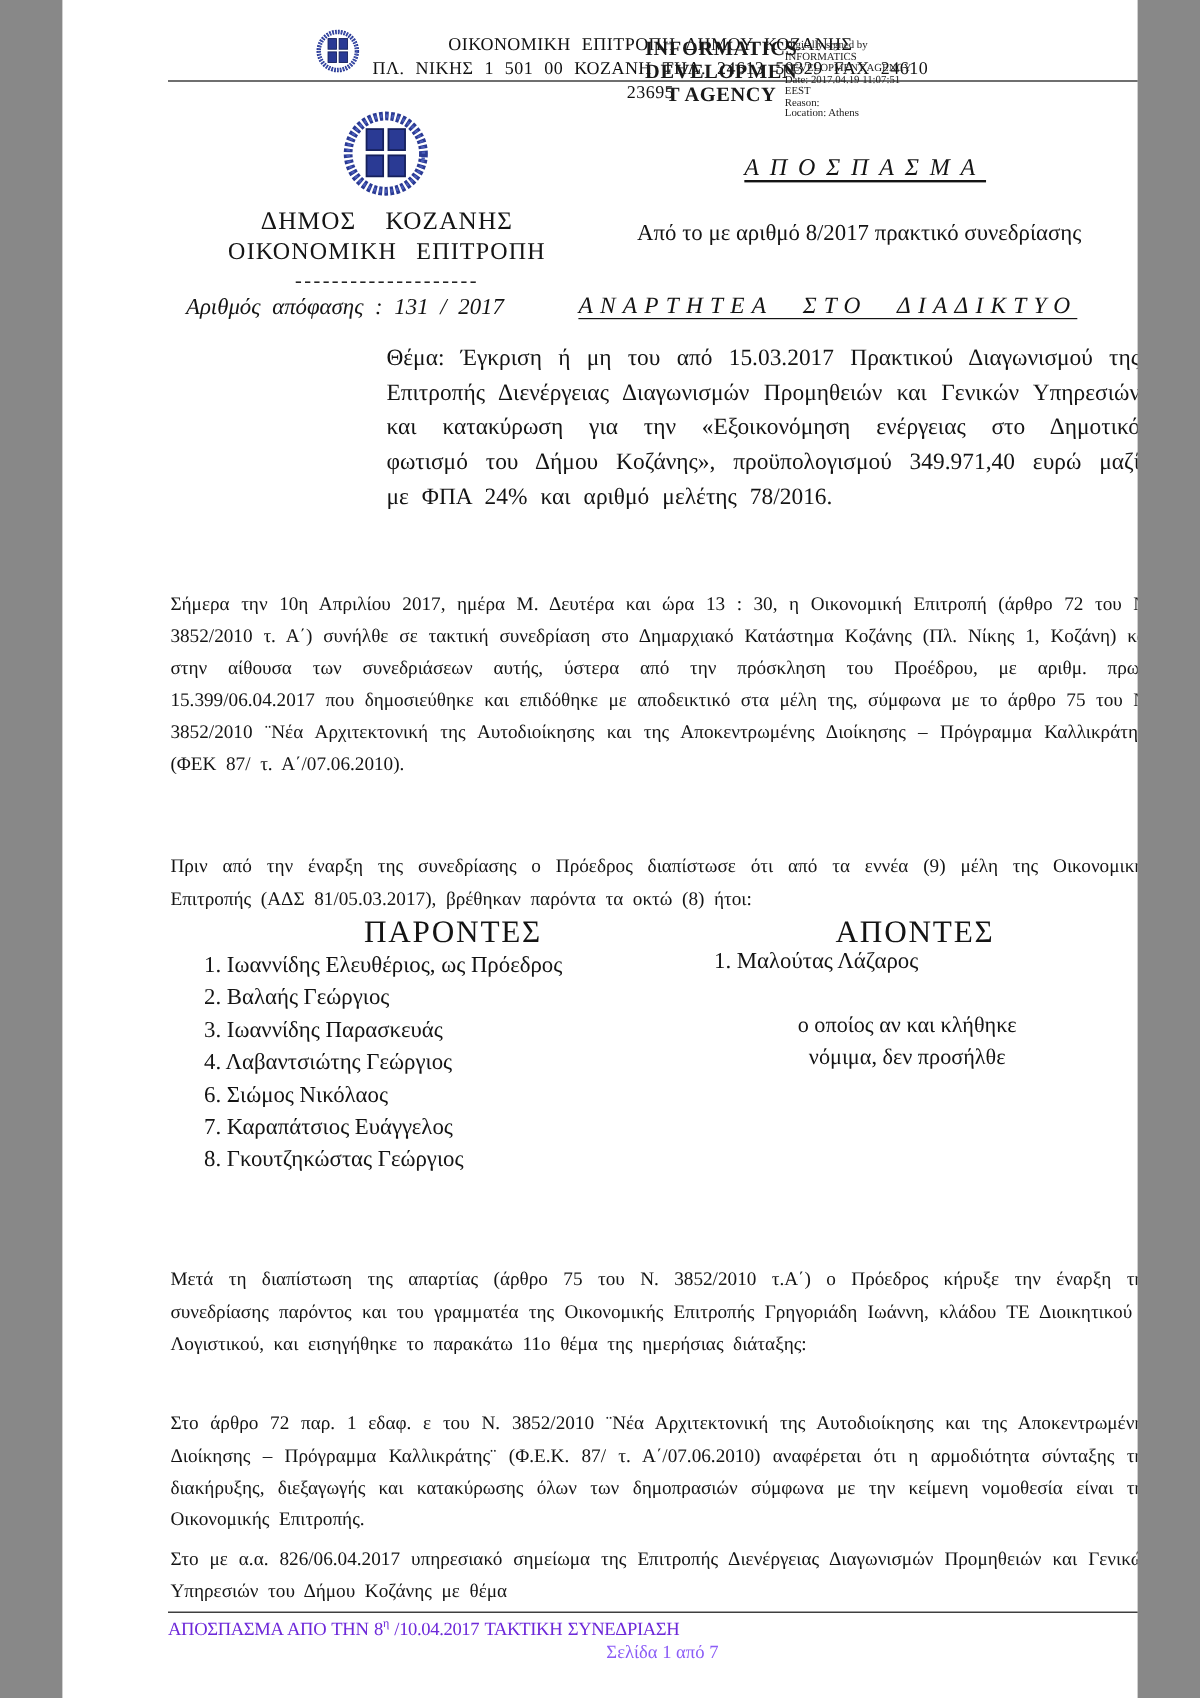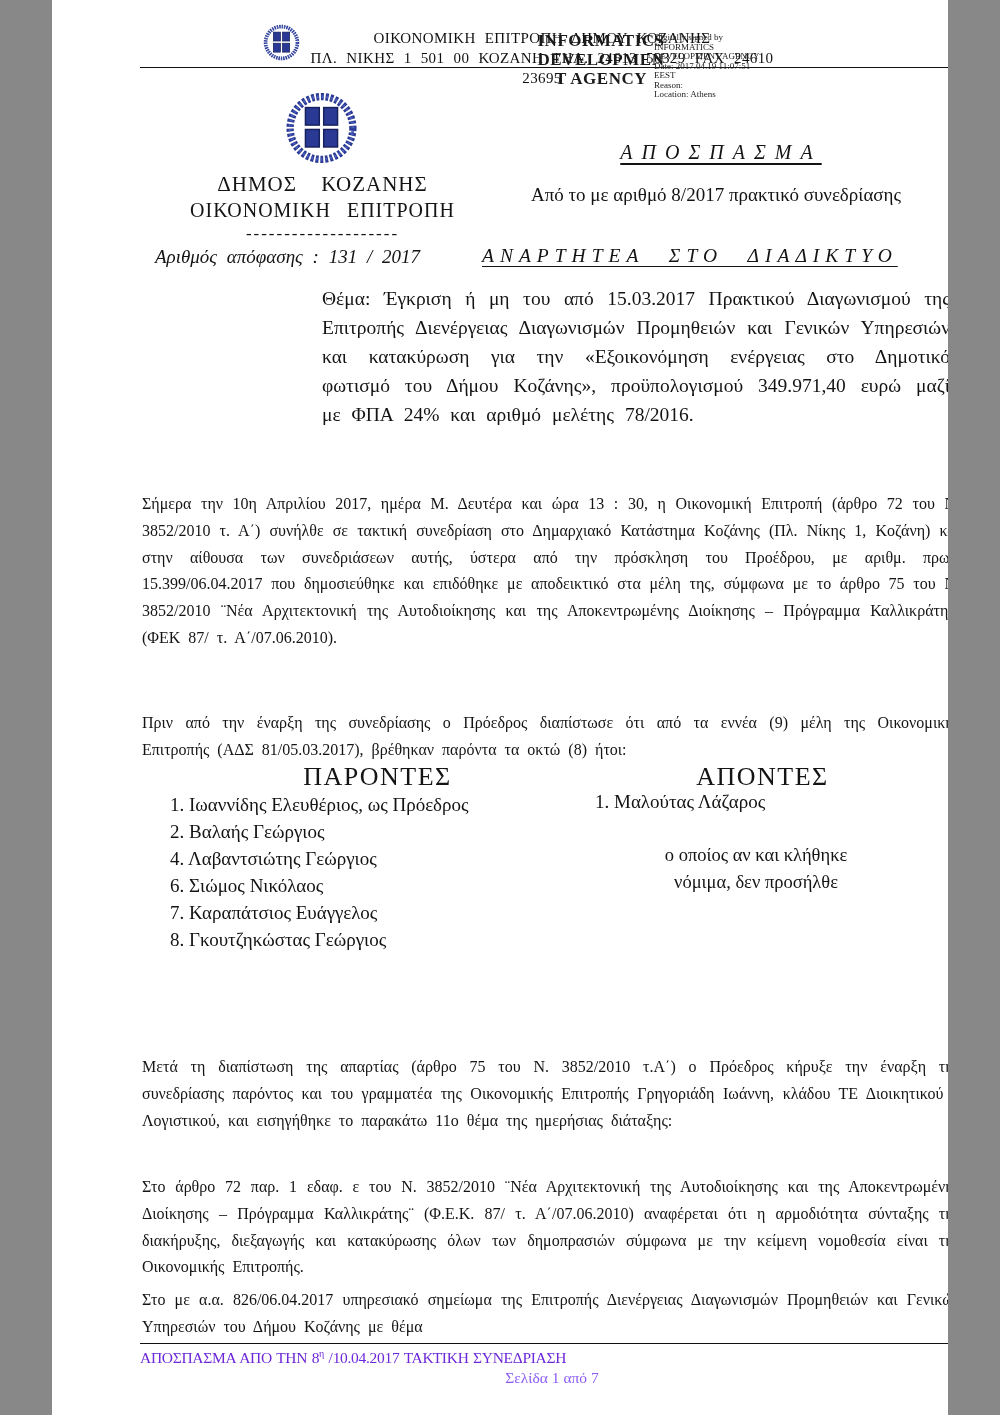--- a/index.html
+++ b/index.html
@@ -21,21 +21,21 @@
   .sig-small{left:566px;top:33px;width:170px;font-size:9px;line-height:9.5px;color:#222;z-index:6;text-align:left;margin-left:36px;}
   
   .emblem-small{left:211px;top:24px;width:37px;height:37px;}
   .emblem-big{left:233px;top:91px;width:73px;height:74px;}
   
   .org{left:128px;top:171px;width:285px;text-align:center;}
   .org-line1{font-size:21px;letter-spacing:1px;word-spacing:18px;line-height:26px;}
   .org-line2{font-size:20px;letter-spacing:1px;word-spacing:10px;line-height:26px;}
   .org-dashes{font-size:17px;letter-spacing:2px;line-height:22px;}
   
-  .doc-title{left:443px;top:129px;width:452px;text-align:center;font-size:20px;font-style:italic;letter-spacing:9px;text-decoration:underline;text-underline-offset:4px;margin-top:12px;}
+  .doc-title{left:443px;top:129px;width:452px;text-align:center;font-size:20px;font-style:italic;letter-spacing:9px;text-decoration:underline;text-underline-offset:4px;}
   .doc-subtitle{left:428px;top:184px;width:472px;text-align:center;font-size:19px;}
   .decision-left{left:103px;top:246px;font-size:19px;font-style:italic;word-spacing:5px;}
   .decision-right{left:430px;top:245px;width:462px;font-size:19.5px;font-style:italic;letter-spacing:6px;word-spacing:14px;text-decoration:underline;text-underline-offset:4px;white-space:nowrap;}
   
   .subject{left:270px;top:284px;width:628px;font-size:19.5px;line-height:29px;text-align:justify;word-spacing:6px;}
   
   .para{left:90px;width:818px;font-size:16px;line-height:26.8px;text-align:justify;word-spacing:4px;margin-top:39px;}
   .p1{top:452px;}
   .p2{top:671px;}
   .p3{top:1015px;}
@@ -123,20 +123,21 @@
 
   <div class="abs para p1">Σήμερα την 10η Απριλίου 2017, ημέρα Μ. Δευτέρα και ώρα 13 : 30, η Οικονομική Επιτροπή (άρθρο 72 του Ν. 3852/2010 τ. Α΄) συνήλθε σε τακτική συνεδρίαση στο Δημαρχιακό Κατάστημα Κοζάνης (Πλ. Νίκης 1, Κοζάνη) και στην αίθουσα των συνεδριάσεων αυτής, ύστερα από την πρόσκληση του Προέδρου, με αριθμ. πρωτ. 15.399/06.04.2017 που δημοσιεύθηκε και επιδόθηκε με αποδεικτικό στα μέλη της, σύμφωνα με το άρθρο 75 του Ν. 3852/2010 ¨Νέα Αρχιτεκτονική της Αυτοδιοίκησης και της Αποκεντρωμένης Διοίκησης – Πρόγραμμα Καλλικράτης¨ (ΦΕΚ 87/ τ. Α΄/07.06.2010).</div>
   <div class="abs para p2">Πριν από την έναρξη της συνεδρίασης ο Πρόεδρος διαπίστωσε ότι από τα εννέα (9) μέλη της Οικονομικής Επιτροπής (ΑΔΣ 81/05.03.2017), βρέθηκαν παρόντα τα οκτώ (8) ήτοι:</div>
 
   <div class="abs att-header present">ΠΑΡΟΝΤΕΣ</div>
   <div class="abs att-header absent">ΑΠΟΝΤΕΣ</div>
 
   <div class="abs att-list">
     <div>1. Ιωαννίδης Ελευθέριος, ως Πρόεδρος</div>
     <div>2. Βαλαής Γεώργιος</div>
+    <div>3. Ιωαννίδης Παρασκευάς</div>
     <div>4. Λαβαντσιώτης Γεώργιος</div>
     <div>6. Σιώμος Νικόλαος</div>
     <div>7. Καραπάτσιος Ευάγγελος</div>
     <div>8. Γκουτζηκώστας Γεώργιος</div>
   </div>
 
   <div class="abs absent-item">1. Μαλούτας Λάζαρος</div>
   <div class="abs absent-note1">ο οποίος αν και κλήθηκε</div>
   <div class="abs absent-note2">νόμιμα, δεν προσήλθε</div>
 

